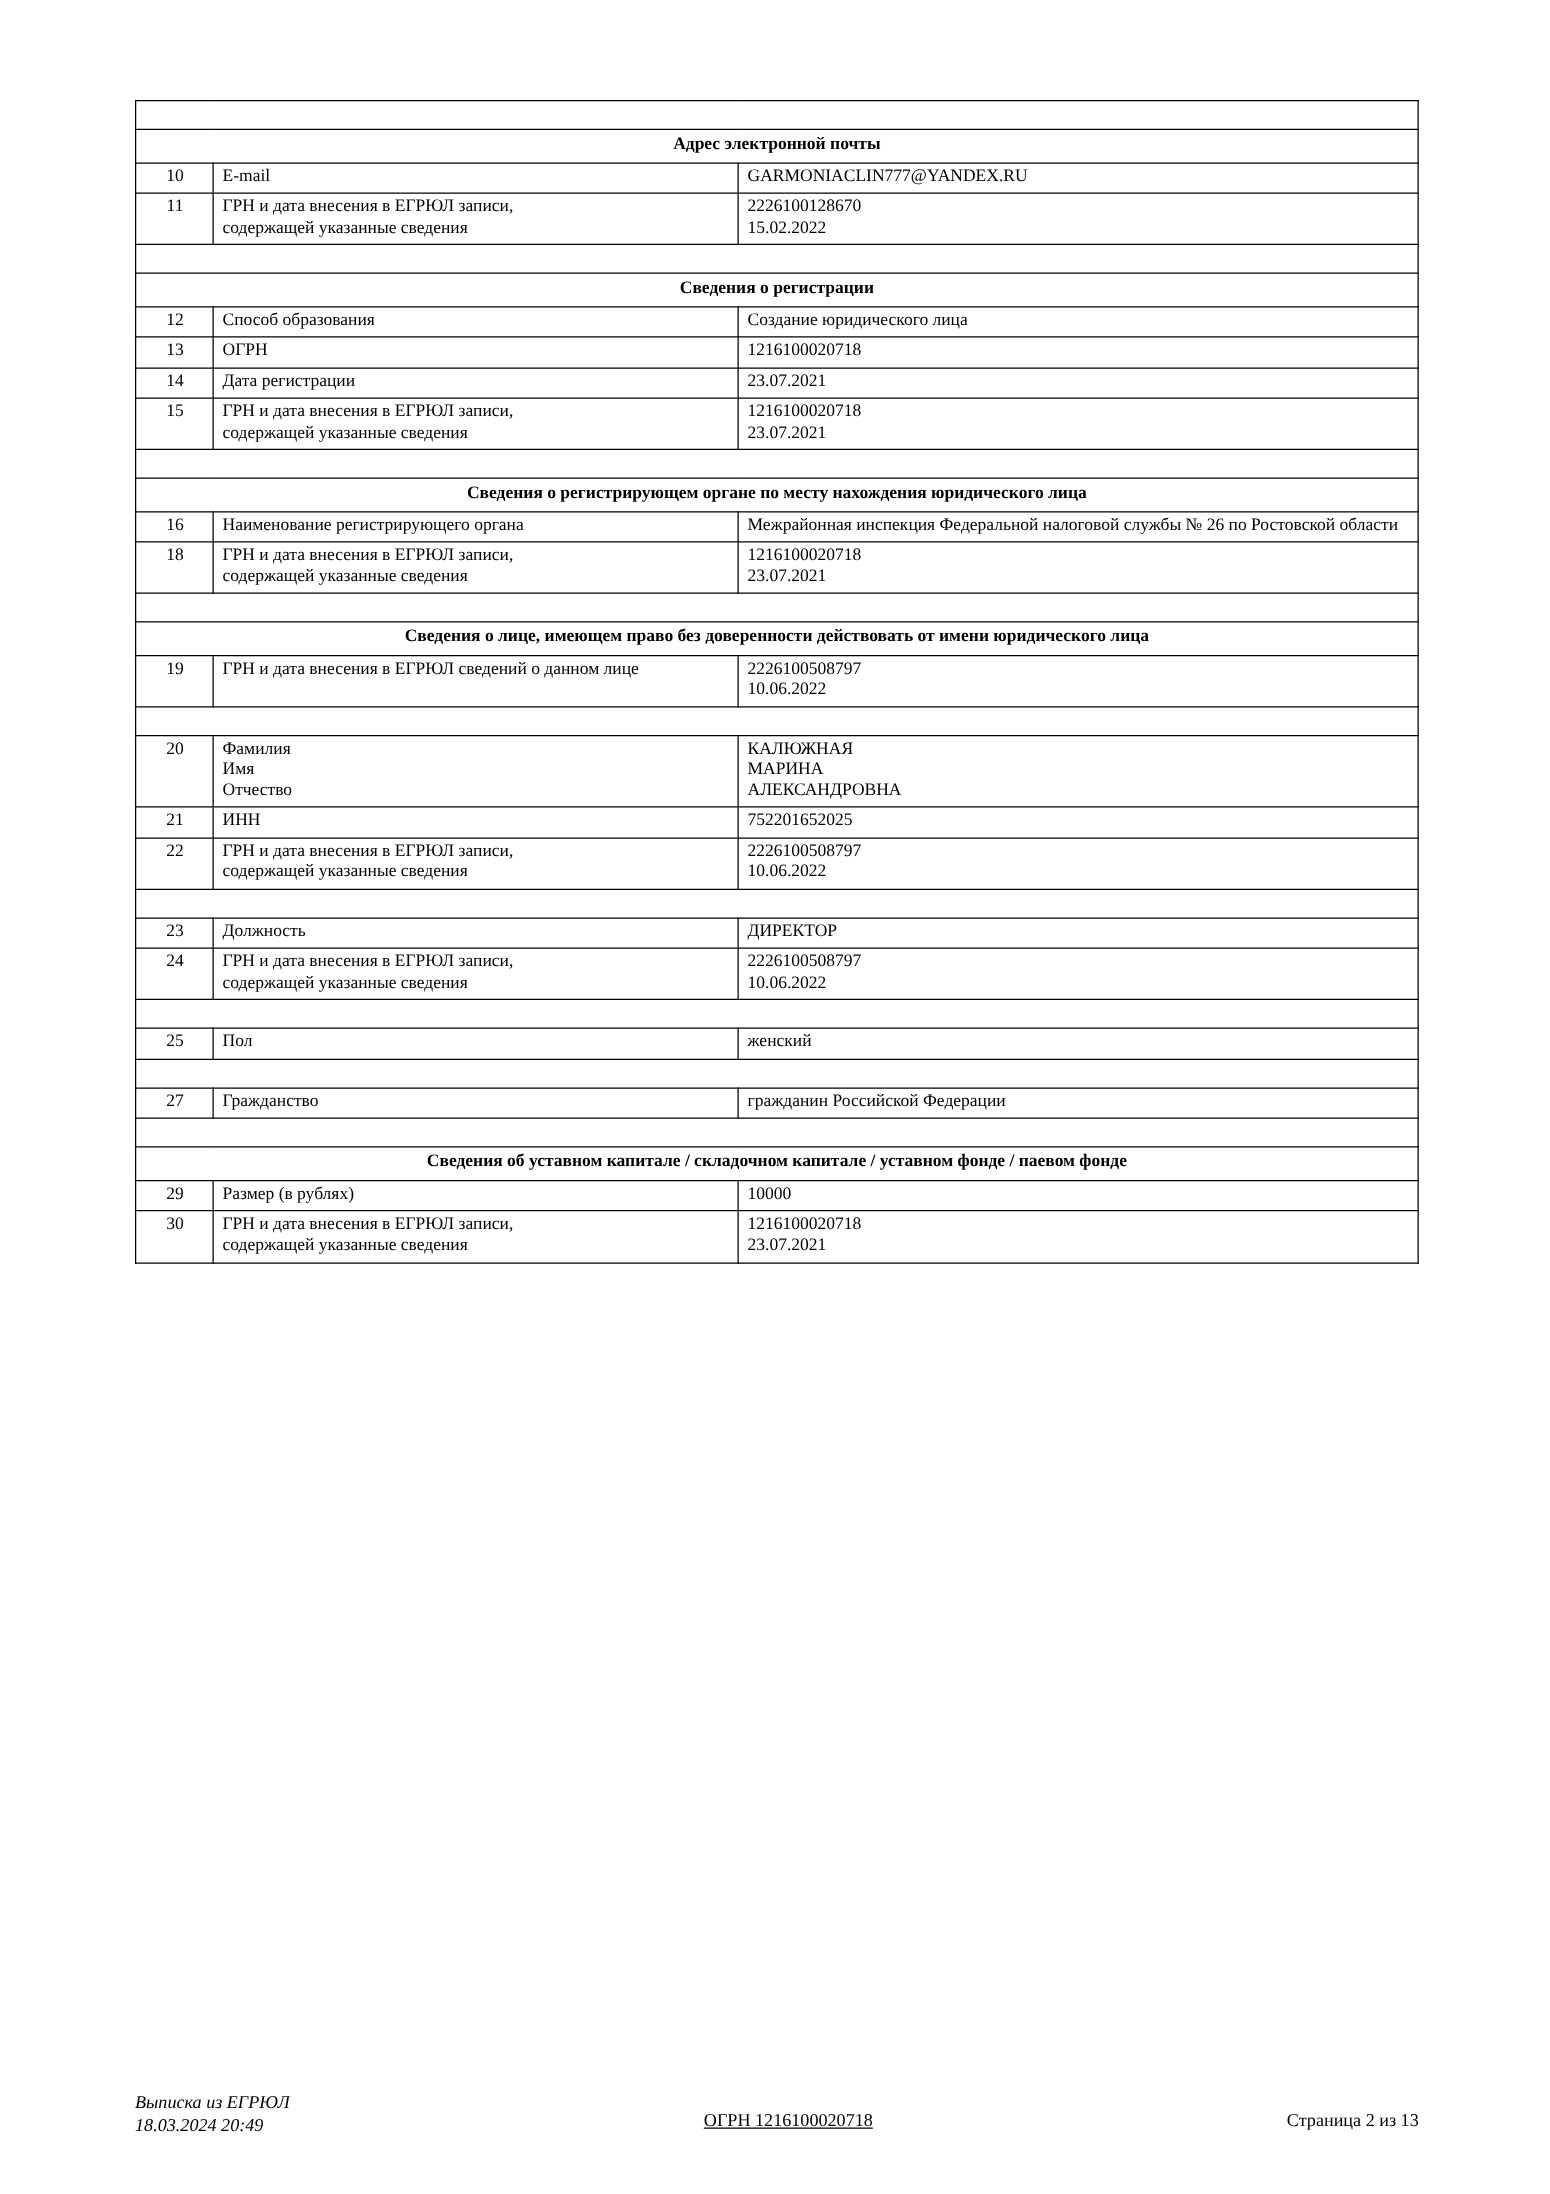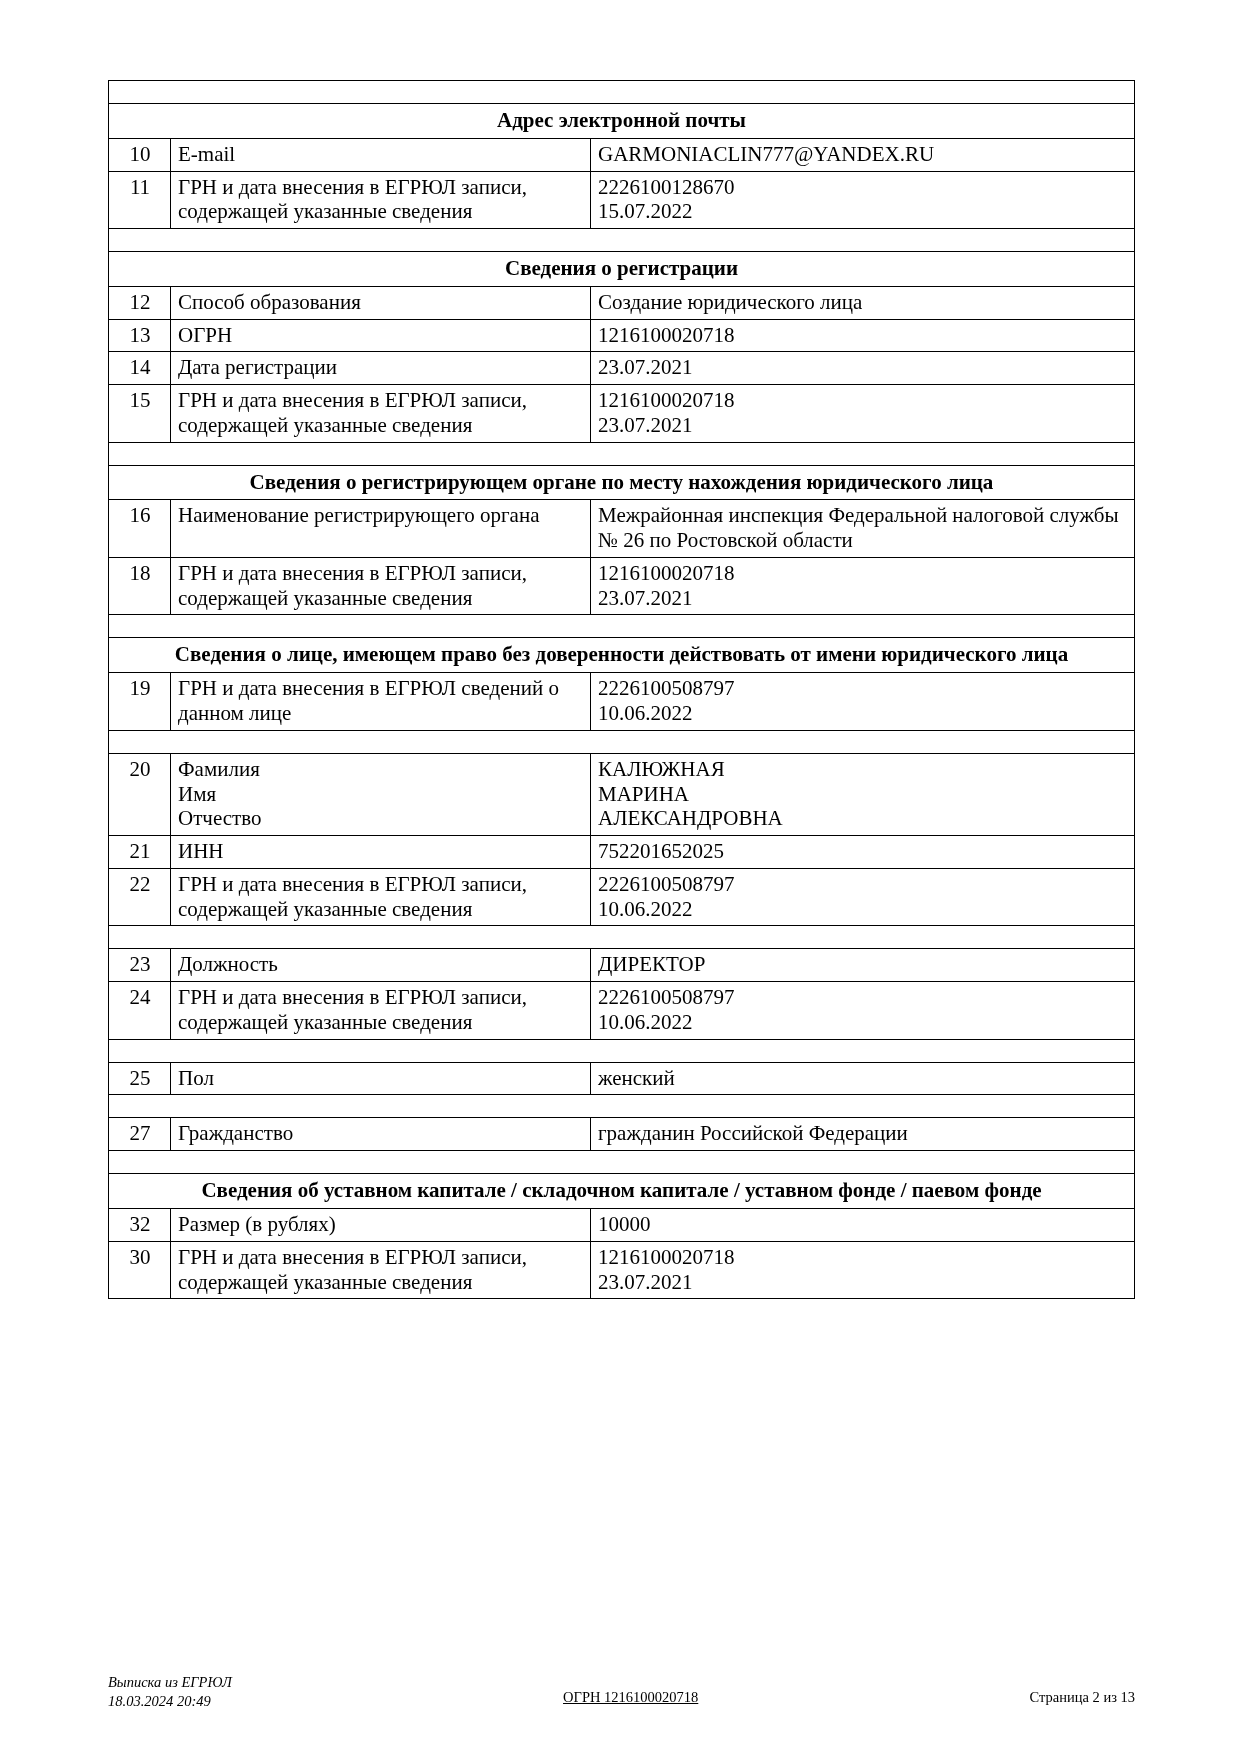--- a/index.html
+++ b/index.html
@@ -18,21 +18,21 @@
     position: relative;
     width: 1240px;
     height: 1755px;
     box-sizing: border-box;
     padding: 80px 105px 0 108px;
   }
   table.doc {
     width: 100%;
     border-collapse: collapse;
     table-layout: fixed;
-    font-size: 21px;
+    font-size: 14px;
     line-height: 1.18;
     border-radius: 14px;
   }
   table.doc td {
     border: 1.4px solid #000000;
     padding: 3px 6px 4px 7px;
     vertical-align: top;
     word-wrap: break-word;
   }
   td.num {
@@ -120,21 +120,21 @@
       <tr>
         <td class="num">10</td>
         <td class="label">E-mail</td>
         <td class="value">GARMONIACLIN777@YANDEX.RU</td>
       </tr>
       <tr>
         <td class="num">11</td>
         <td class="label multi">ГРН и дата внесения в ЕГРЮЛ записи,
 содержащей указанные сведения</td>
         <td class="value multi">2226100128670
-15.07.2022</td>
+15.02.2022</td>
       </tr>
 
       <tr class="spacer">
         <td colspan="3"></td>
       </tr>
 
       <tr class="section">
         <td colspan="3">Сведения о регистрации</td>
       </tr>
 
@@ -262,21 +262,21 @@
 
       <tr class="spacer">
         <td colspan="3"></td>
       </tr>
 
       <tr class="section">
         <td colspan="3">Сведения об уставном капитале / складочном капитале / уставном фонде / паевом фонде</td>
       </tr>
 
       <tr>
-        <td class="num">32</td>
+        <td class="num">29</td>
         <td class="label">Размер (в рублях)</td>
         <td class="value">10000</td>
       </tr>
       <tr>
         <td class="num">30</td>
         <td class="label multi">ГРН и дата внесения в ЕГРЮЛ записи,
 содержащей указанные сведения</td>
         <td class="value multi">1216100020718
 23.07.2021</td>
       </tr>

